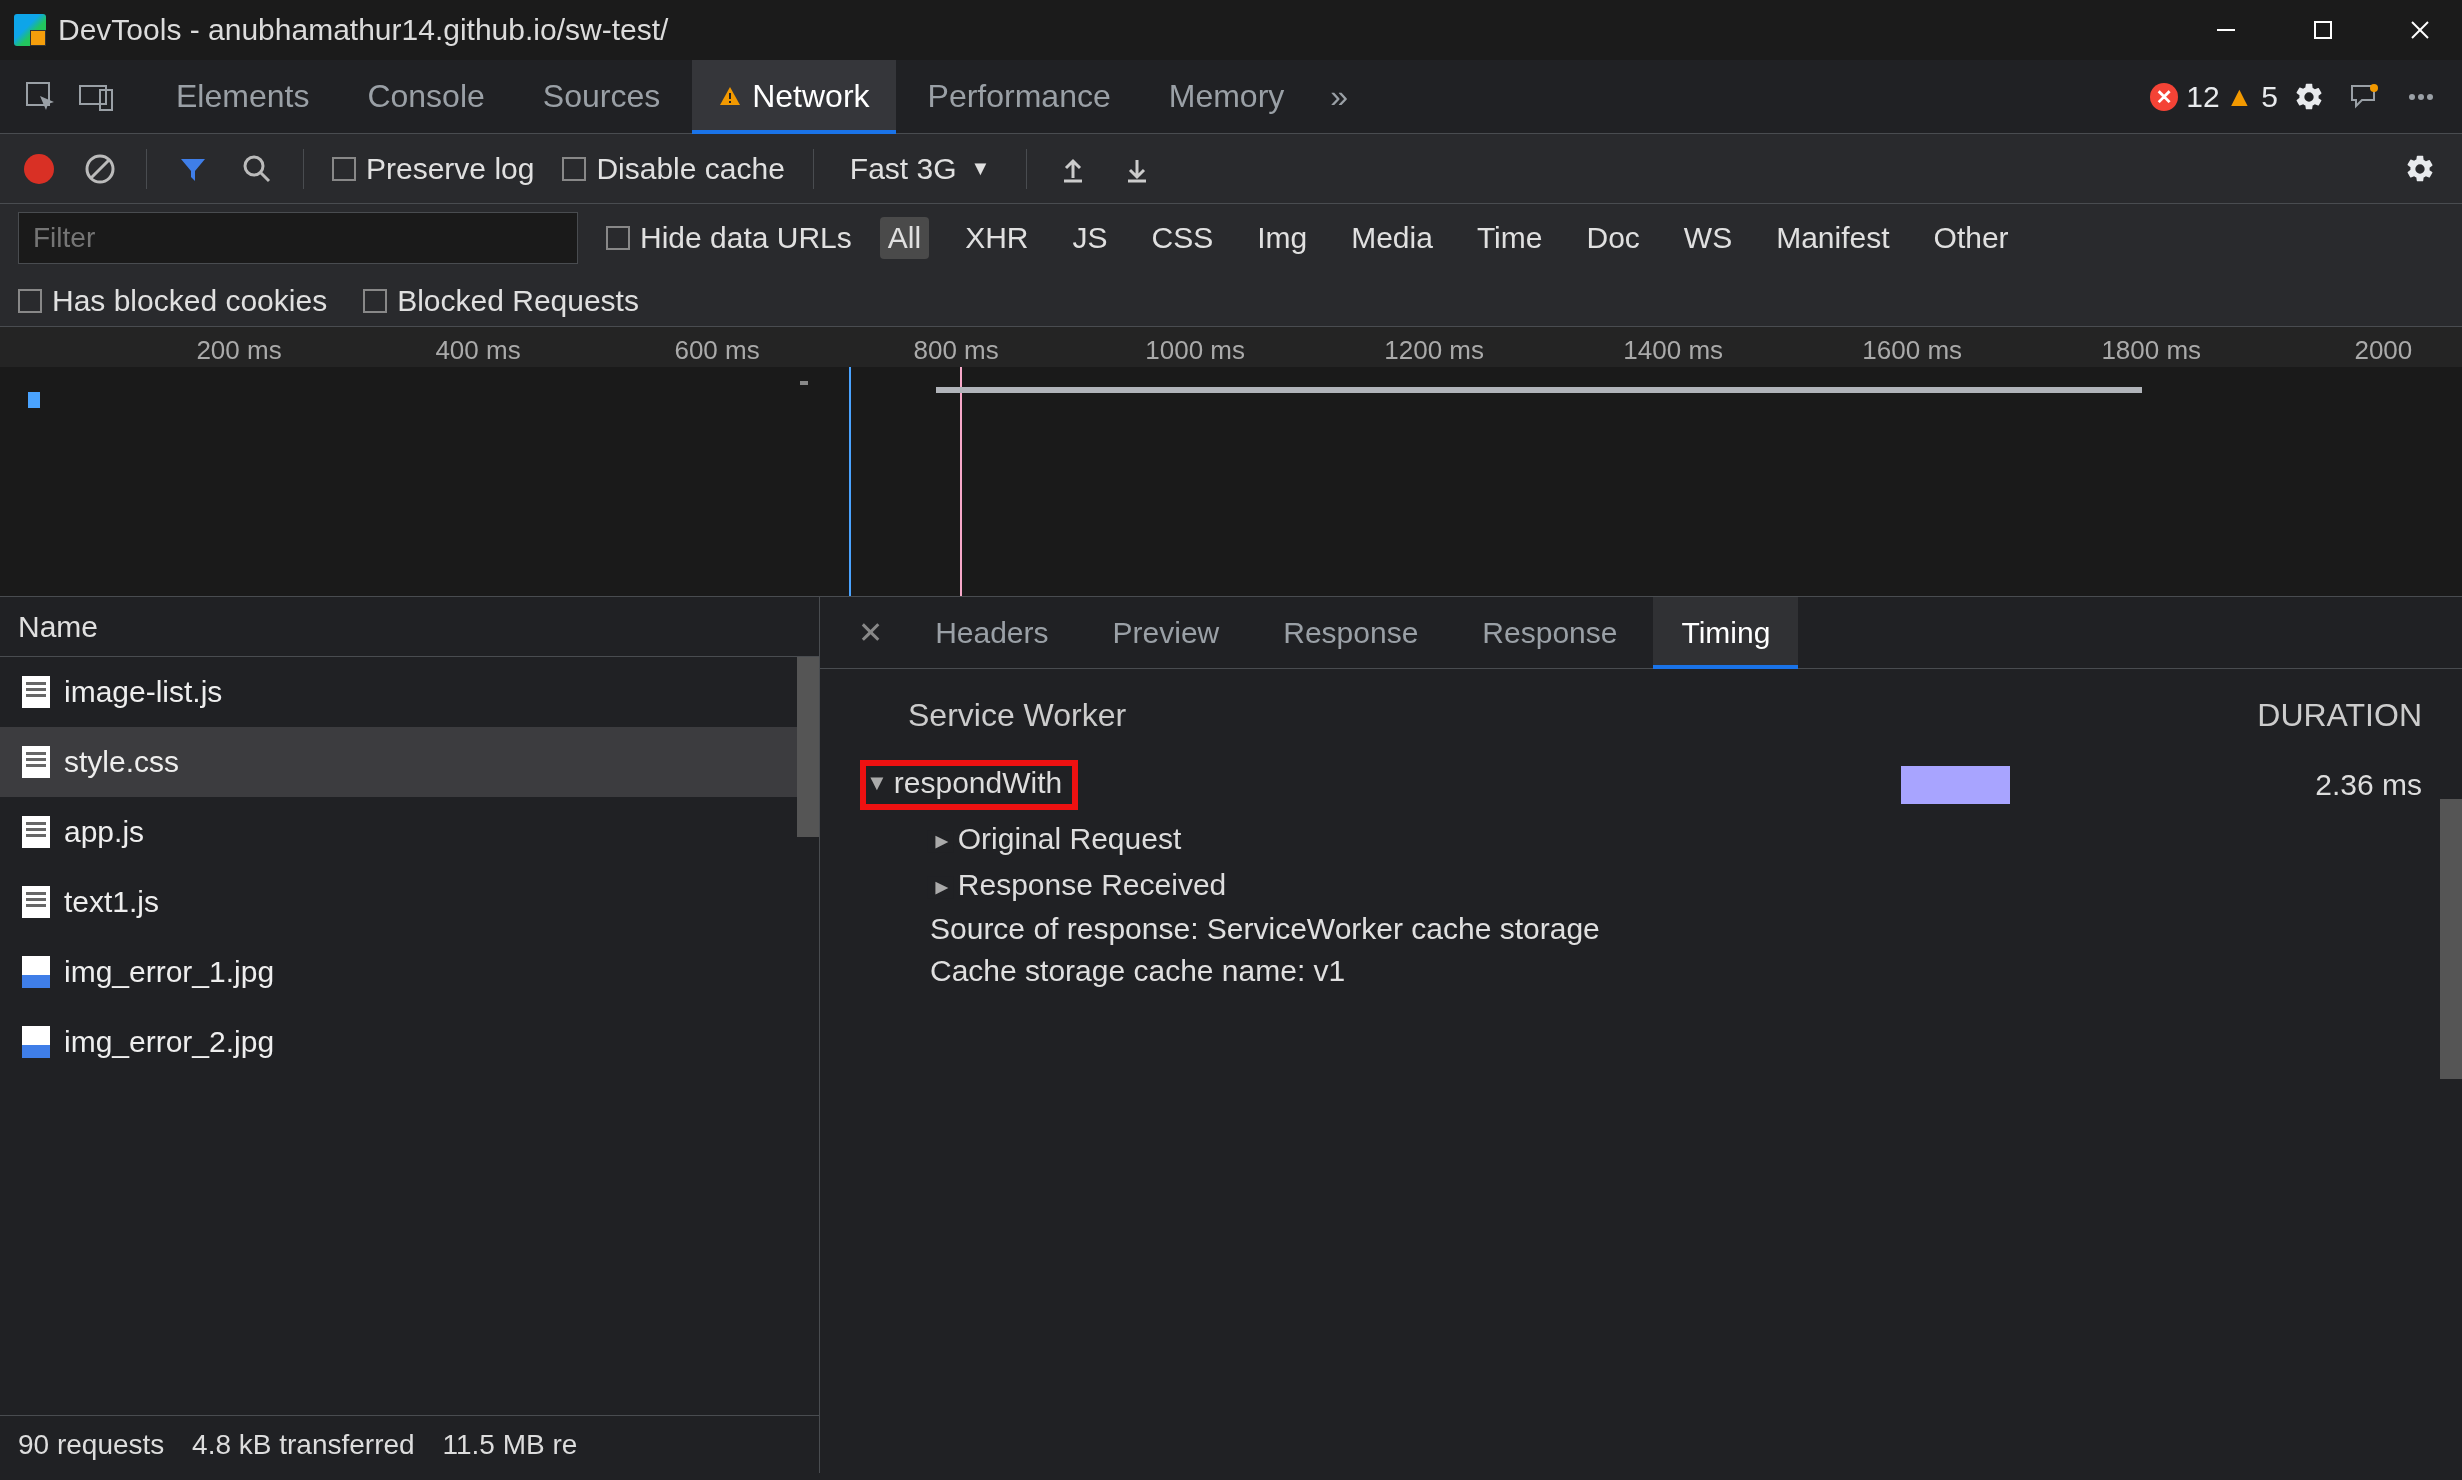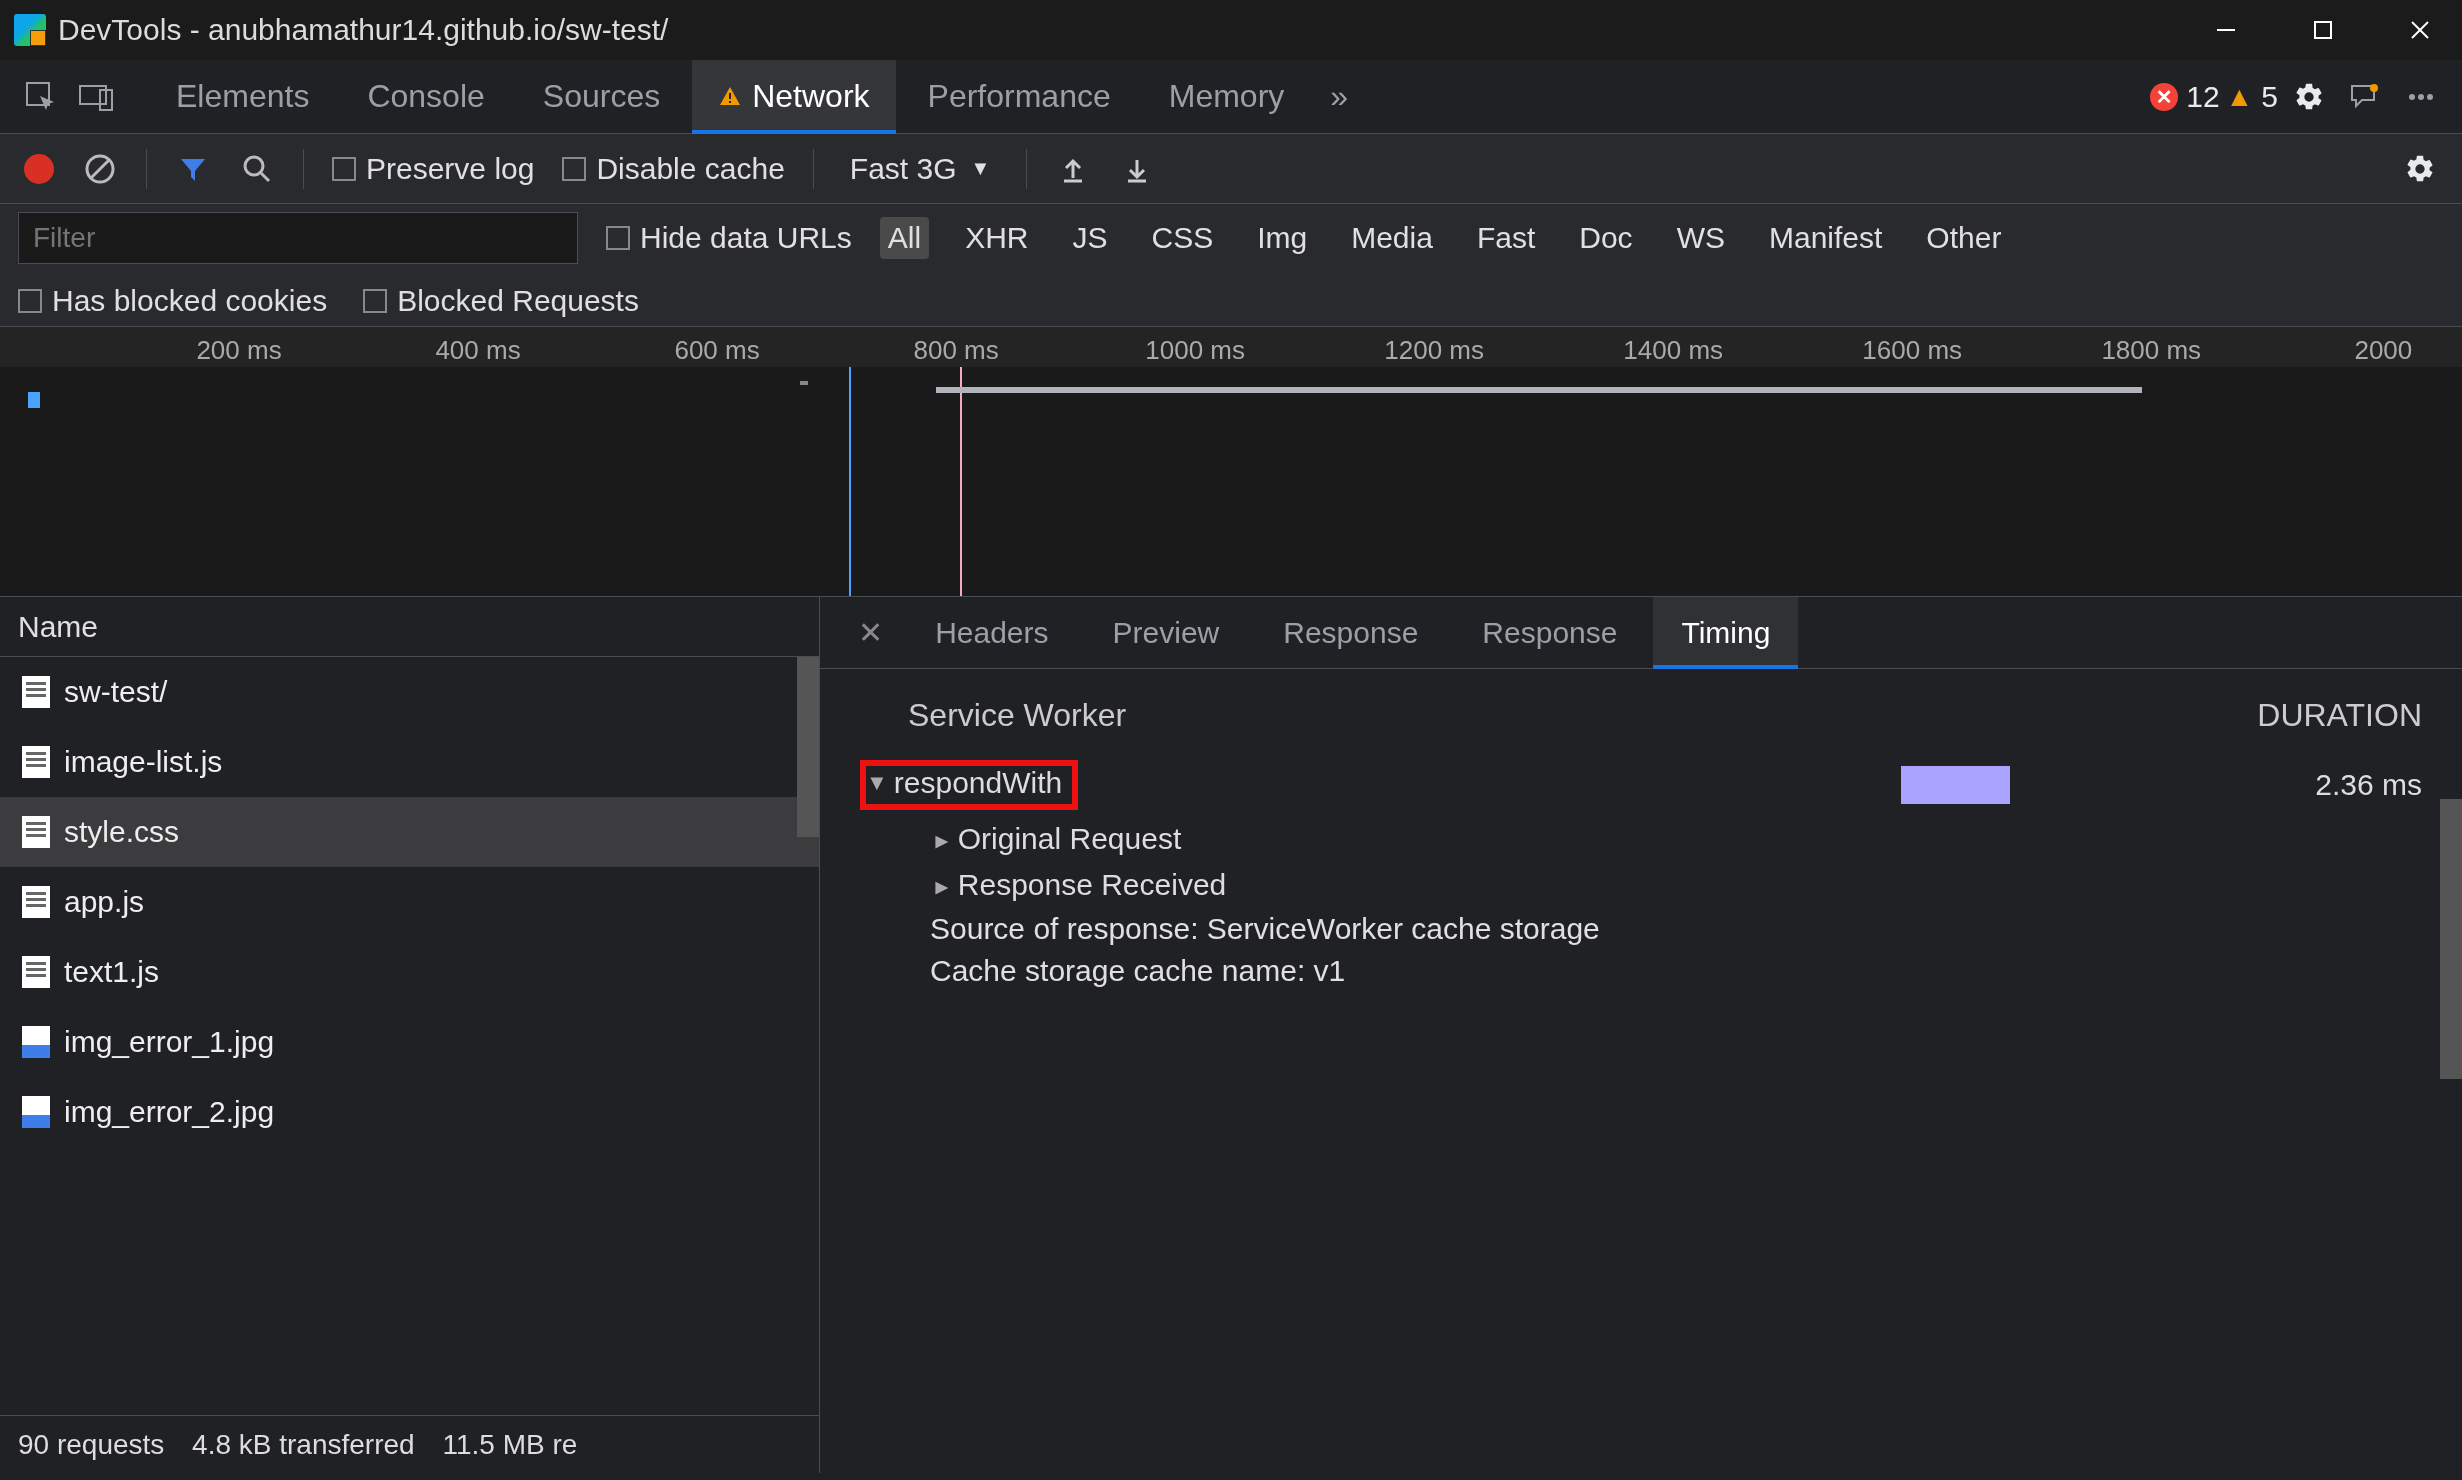--- a/index.html
+++ b/index.html
@@ -307,21 +307,21 @@
   <label class="chk">
       <span class="box"></span>
       <span>Hide data URLs</span>
     </label>
   <span class="filter-pill selected">All</span>
   <span class="filter-pill">XHR</span>
   <span class="filter-pill">JS</span>
   <span class="filter-pill">CSS</span>
   <span class="filter-pill">Img</span>
   <span class="filter-pill">Media</span>
-  <span class="filter-pill">Fast</span>
+  <span class="filter-pill">Time</span>
   <span class="filter-pill">Doc</span>
   <span class="filter-pill">WS</span>
   <span class="filter-pill">Manifest</span>
   <span class="filter-pill">Other</span>
   <div class="fr-row2">
     <label class="chk">
         <span class="box"></span>
         <span>Has blocked cookies</span>
       </label>
     <label class="chk">
@@ -352,24 +352,20 @@
     <div style="position:absolute; left:32.5%; top:14px; width:8px; height:4px; background:#888;"></div>
   </div>
 </div>
 
 <div class="split">
   <div class="left">
     <div class="name-hdr">Name</div>
     <div class="file-list" id="file-list">
         <div class="file-row">
           <span class="file-icon doc"></span>
-          <span>sw-test/</span>
-        </div>
-        <div class="file-row">
-          <span class="file-icon doc"></span>
           <span>image-list.js</span>
         </div>
         <div class="file-row selected">
           <span class="file-icon doc"></span>
           <span>style.css</span>
         </div>
         <div class="file-row">
           <span class="file-icon doc"></span>
           <span>app.js</span>
         </div>

